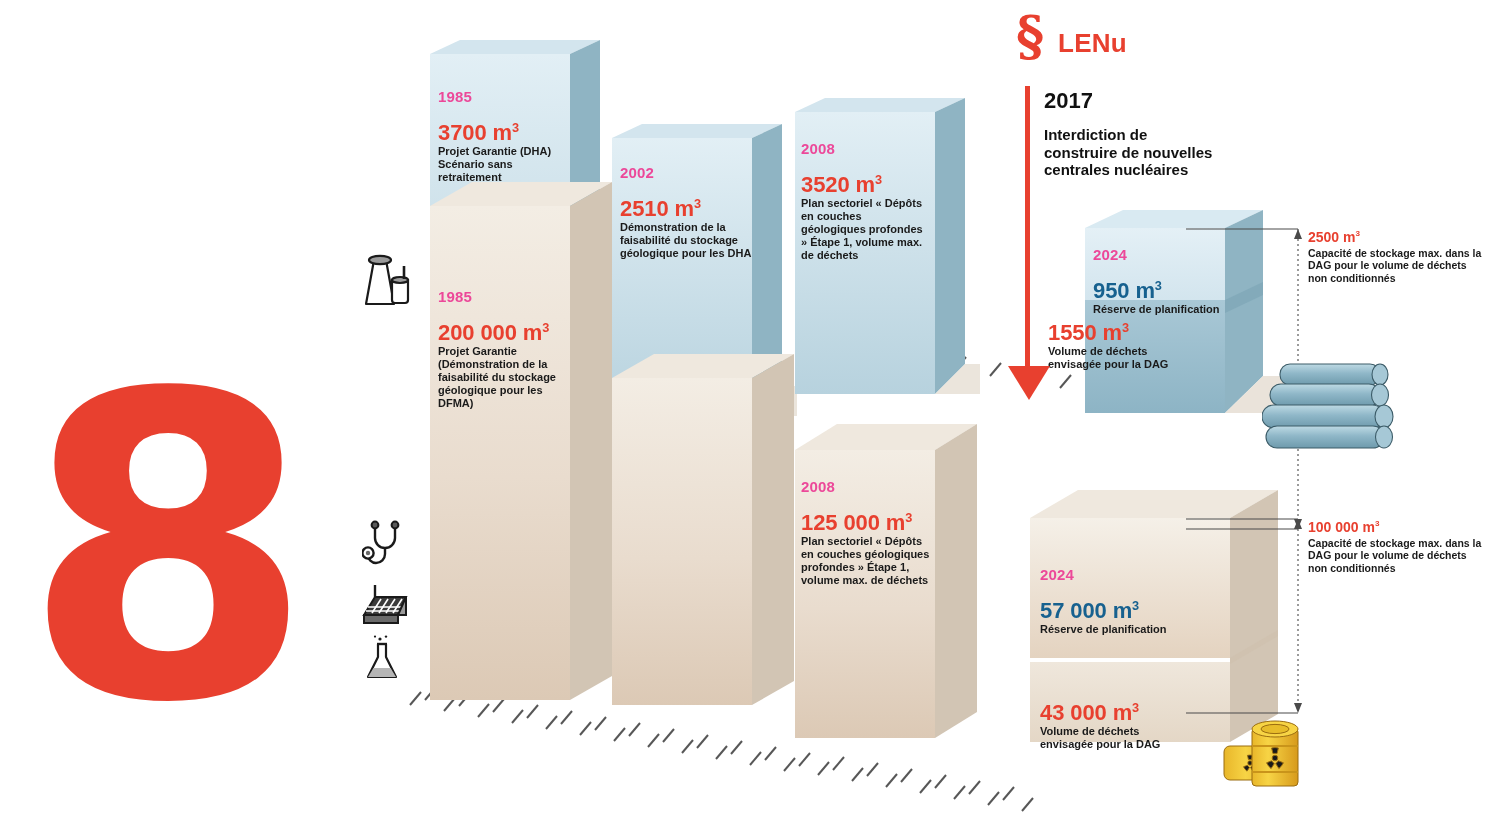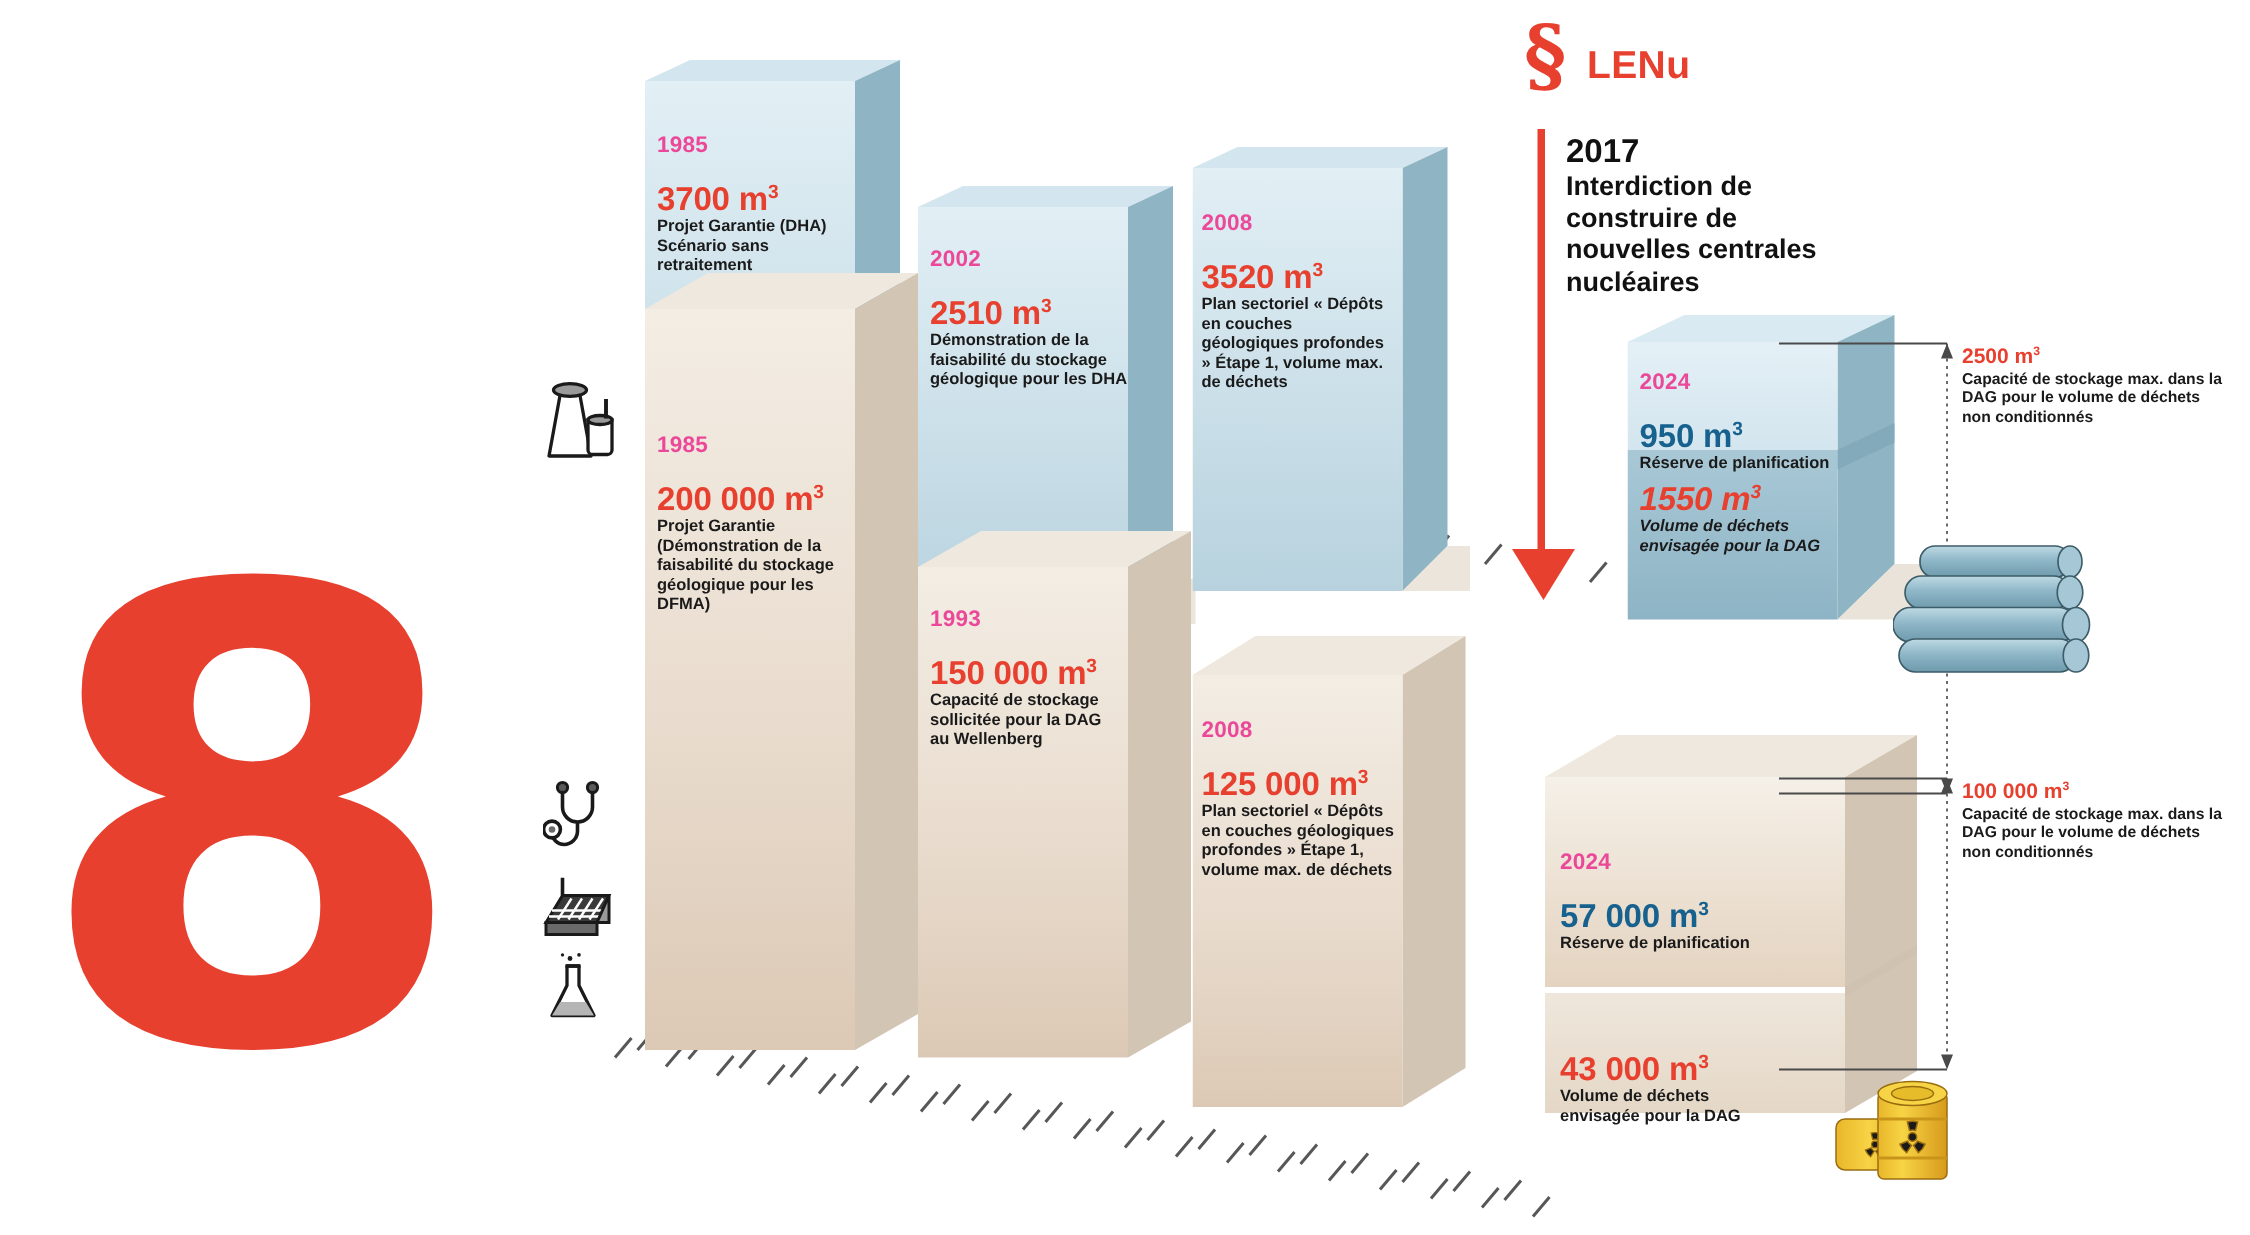--- a/index.html
+++ b/index.html
@@ -41,21 +41,21 @@
   .lab .desc{font-size:11px;font-weight:600;color:#1a1a1a;line-height:1.18;margin-top:1px;}
 
   
   #lenu{position:absolute;left:1016px;top:14px;z-index:60;}
   #lenu .para{color:#E8402F;font-size:54px;font-weight:700;line-height:44px;
        font-family:"DejaVu Serif",serif;position:absolute;left:0;top:0;}
   #lenu .lenu-txt{position:absolute;left:42px;top:14px;color:#E8402F;font-size:26px;font-weight:700;letter-spacing:.01em;}
   #lenu .stem{position:absolute;left:9px;top:72px;width:5px;height:290px;background:#E8402F;}
   #lenu .headblock{position:absolute;left:28px;top:74px;width:180px;}
   #lenu .headblock .yr2{font-size:22px;font-weight:700;color:#111;letter-spacing:.0em;}
-  #lenu .headblock .txt2{font-size:18px;font-weight:600;color:#111;line-height:1.18;margin-top:0;}
+  #lenu .headblock .txt2{font-size:15px;font-weight:600;color:#111;line-height:1.18;margin-top:12px;}
   #lenu .arrow{position:absolute;left:-8px;top:352px;width:0;height:0;
        border-left:21px solid transparent;border-right:21px solid transparent;border-top:34px solid #E8402F;}
 
   
   .rnote{position:absolute;z-index:40;width:180px;}
   .rnote .val{font-size:14px;font-weight:700;color:#E8402F;line-height:1.05;white-space:nowrap;}
   .rnote .val sup{font-size:.58em;vertical-align:super;}
   .rnote .desc{font-size:10.5px;font-weight:600;color:#1a1a1a;line-height:1.2;margin-top:2px;}
 </style>
 </head>
@@ -250,21 +250,21 @@
       <polygon points="0,90 140,90 140,203 0,203" fill="url(#gb4b)"></polygon>
       <polygon points="140,90 178,72 178,85 140,103" fill="#7FA7B8" opacity=".8"></polygon>
       <polygon points="140,203 178,166 250,166 212,203" fill="#E8E0D6" opacity=".9"></polygon>
     </svg>
   </div>
   <div class="lab" style="left:1093px;top:246px;width:135px;">
     <div class="yr">2024</div>
     <div class="val blue"><span>950 m</span><sup>3</sup></div>
     <div class="desc">Réserve de planification</div>
   </div>
-  <div class="lab" style="left:1093px;top:305px;width:135px;font-style:italic;">
+  <div class="lab" style="left:1048px;top:305px;width:135px;">
     <div class="val"><span>1550 m</span><sup>3</sup></div>
     <div class="desc">Volume de déchets envisagée pour la DAG</div>
   </div>
 
   <div class="bar" style="left:430px;top:206px;width:140px;height:494px;z-index:12;">
     <svg width="200" height="540" viewBox="0 0 200 540" style="position:absolute;left:0;top:-24px;">
       <polygon points="0,24 140,24 182,0 42,0" fill="#EFE8DE"></polygon>
       <polygon points="140,24 182,0 182,494 140,518" fill="#D2C5B4"></polygon>
       <defs>
           <linearGradient id="gg1" x1="0" y1="0" x2="0" y2="1">
@@ -288,25 +288,20 @@
       <polygon points="140,24 182,0 182,327 140,351" fill="#D2C5B4"></polygon>
       <defs>
           <linearGradient id="gg2" x1="0" y1="0" x2="0" y2="1">
         <stop offset="0" stop-color="#F3EDE4"></stop>
             <stop offset=".55" stop-color="#E9DCCE"></stop>
             <stop offset="1" stop-color="#DCC9B5"></stop>
           </linearGradient>
         </defs>
       <polygon points="0,24 140,24 140,351 0,351" fill="url(#gg2)"></polygon>
     </svg>
-  </div>
-  <div class="lab" style="left:620px;top:404px;width:130px;">
-    <div class="yr">1993</div>
-    <div class="val"><span>150 000 m</span><sup>3</sup></div>
-    <div class="desc">Capacité de stockage sollicitée pour la DAG au Wellenberg</div>
   </div>
 
   <div class="bar" style="left:795px;top:450px;width:140px;height:288px;z-index:11;">
     <svg width="200" height="340" viewBox="0 0 200 340" style="position:absolute;left:0;top:-26px;">
       <polygon points="0,26 140,26 182,0 42,0" fill="#EFE8DE"></polygon>
       <polygon points="140,26 182,0 182,288 140,314" fill="#D2C5B4"></polygon>
       <defs>
           <linearGradient id="gg3" x1="0" y1="0" x2="0" y2="1">
         <stop offset="0" stop-color="#F3EDE4"></stop>
             <stop offset=".55" stop-color="#E9DCCE"></stop>

